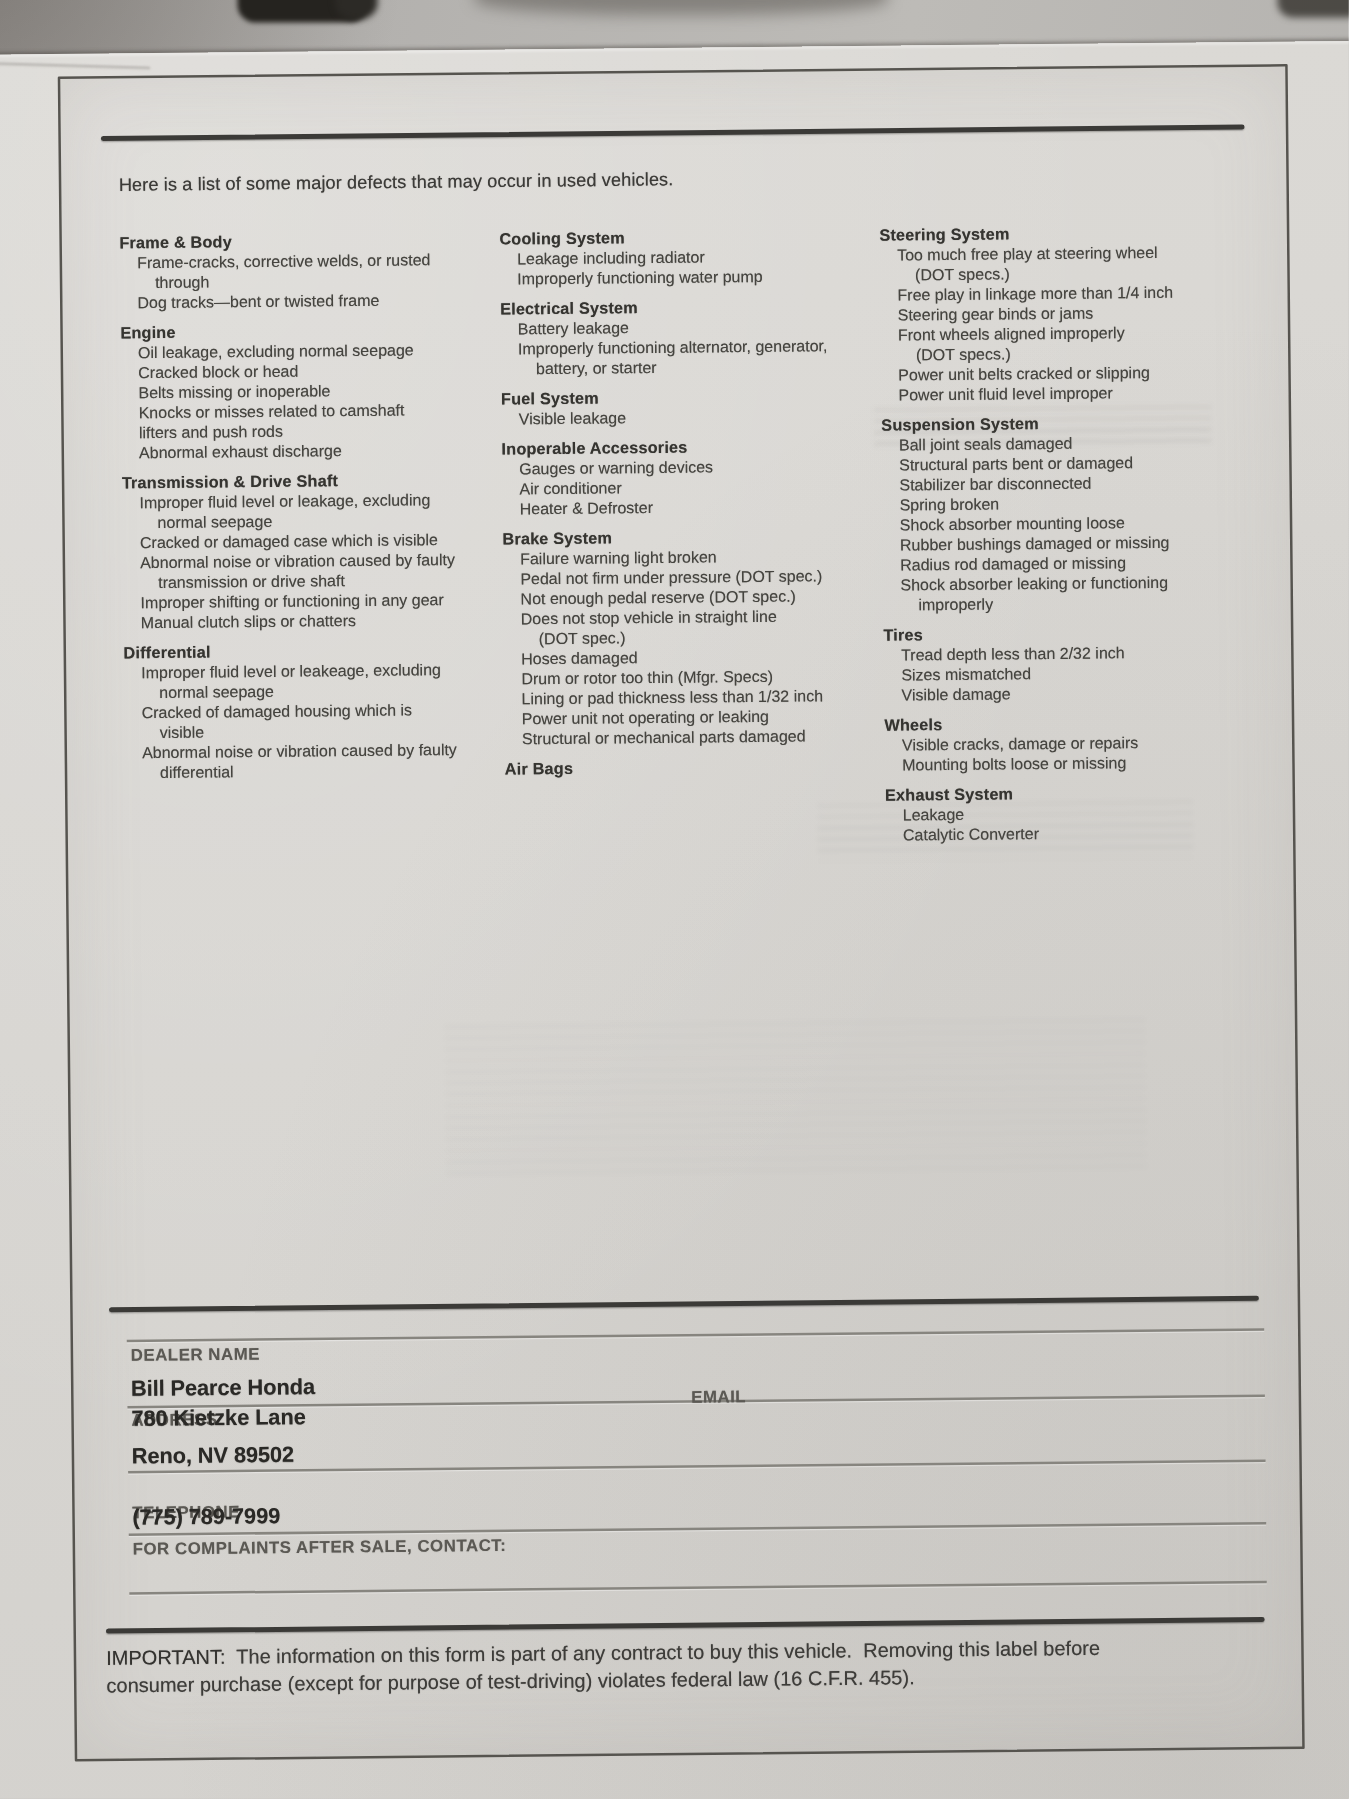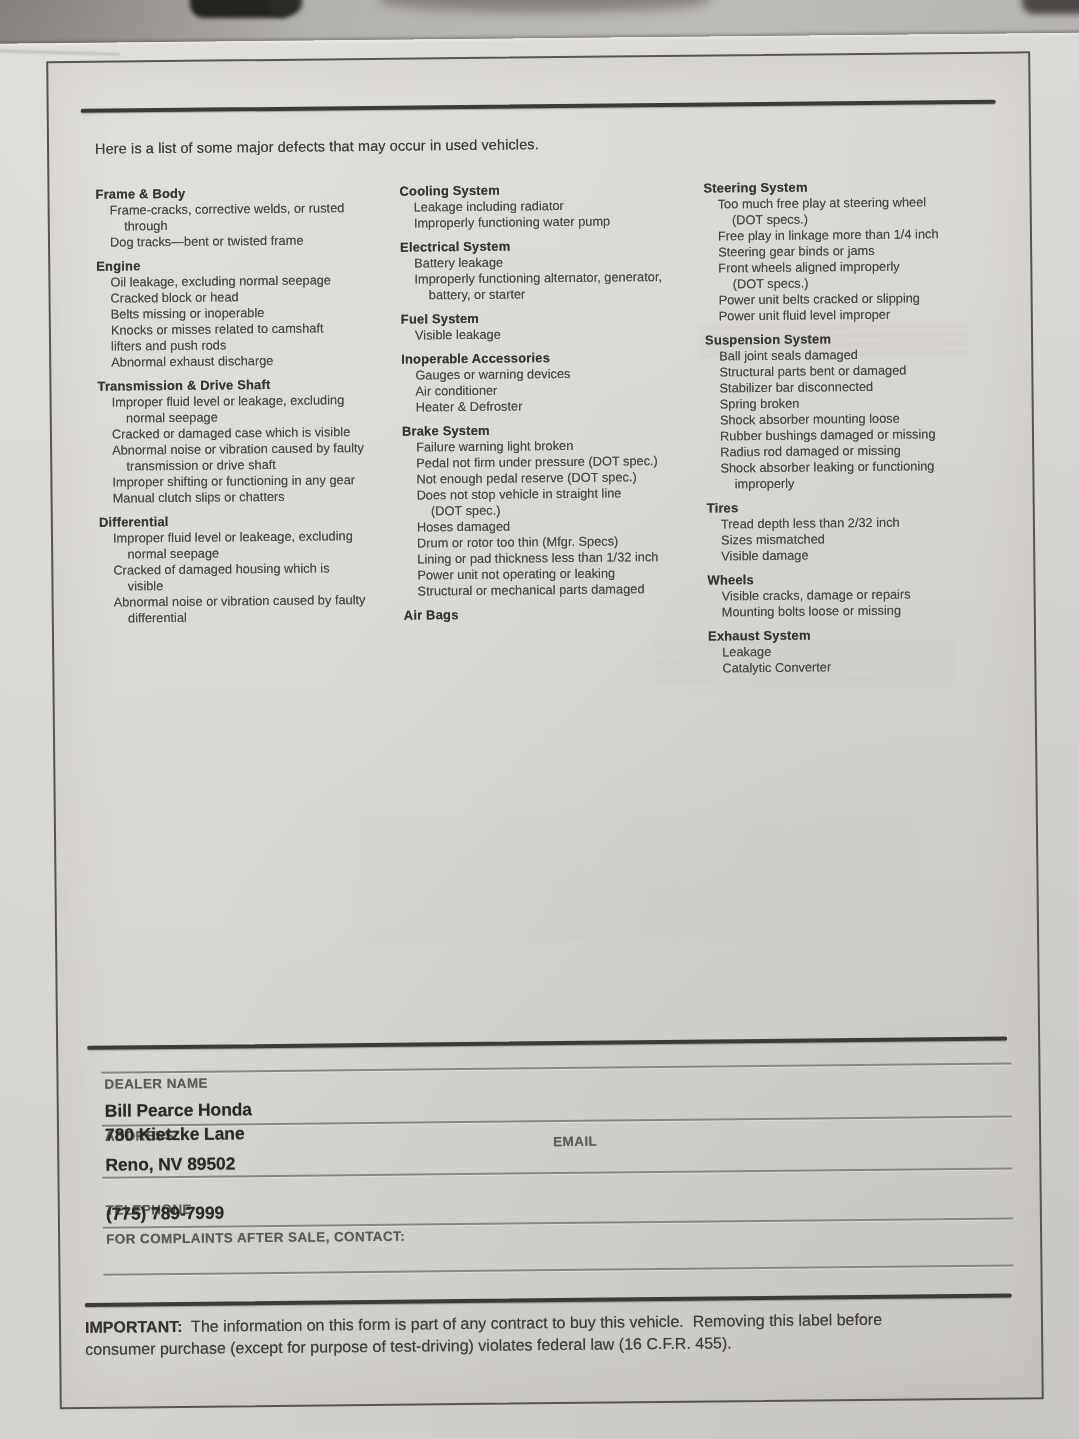--- a/index.html
+++ b/index.html
@@ -55,21 +55,21 @@
   .item{font-size:12.8px;line-height:16px;color:#45443f;padding-left:14px;white-space:pre-wrap;
     text-shadow:0 0 .6px rgba(69,68,63,.55);}
   
   .flabel{position:absolute;font-size:13.5px;font-weight:600;color:#5b5954;letter-spacing:.4px;
     text-shadow:0 0 .7px rgba(91,89,84,.5);}
   .fvalue{position:absolute;font-size:17.5px;font-weight:700;color:#2a2926;letter-spacing:-.1px;
     text-shadow:0 .3px .7px rgba(42,41,38,.45);}
   
   .important{position:absolute;left:24px;top:1254px;width:945px;font-size:16px;line-height:22px;
     color:#3d3c39;white-space:pre-wrap;text-shadow:0 0 .7px rgba(61,60,57,.6);}
-  .important b{font-weight:700;color:#33322f;}
+  .important b{font-weight:400;color:#33322f;}
   
   .ghost{position:absolute;background:repeating-linear-gradient(180deg,rgba(105,102,97,.10) 0 3px,rgba(105,102,97,0) 3px 9px);
     filter:blur(2px);pointer-events:none;}
   .ghost1{left:648px;top:270px;width:270px;height:34px;}
   .ghost2{left:600px;top:586px;width:300px;height:46px;opacity:.7;}
   .ghost3{left:300px;top:760px;width:560px;height:120px;opacity:.35;}
 </style>
 </head>
 <body>
 
@@ -216,21 +216,21 @@
     <div class="flabel" style="left:46px;top:1014px">DEALER NAME</div>
     <div class="fvalue" style="left:46px;top:1038px">Bill Pearce Honda</div>
 
     <div class="thin-line" style="top:1062px"></div>
     <div class="flabel" style="left:46px;top:1066px">ADDRESS</div>
     <div class="fvalue" style="left:46px;top:1062px">780 Kietzke Lane</div>
     <div class="fvalue" style="left:46px;top:1092px">Reno, NV 89502</div>
 
     <div class="thin-line" style="top:1114px"></div>
     <div class="flabel" style="left:46px;top:1140px">TELEPHONE</div>
-    <div class="flabel" style="left:494px;top:1076px">EMAIL</div>
+    <div class="flabel" style="left:494px;top:1052px">EMAIL</div>
     <div class="fvalue" style="left:46px;top:1141px">(775) 789-7999</div>
     <div class="fvalue" style="left:494px;top:1141px"></div>
 
     <div class="thin-line" style="top:1164px"></div>
     <div class="flabel" style="left:46px;top:1169px">FOR COMPLAINTS AFTER SALE, CONTACT:</div>
     <div class="fvalue" style="left:46px;top:1186px"></div>
 
     <div class="thin-line" style="top:1211px"></div>
 
     <div class="rule important-top"></div>

